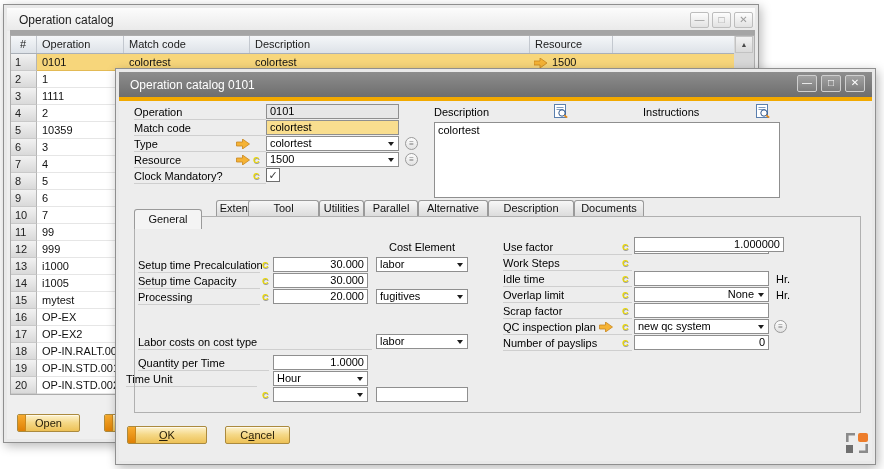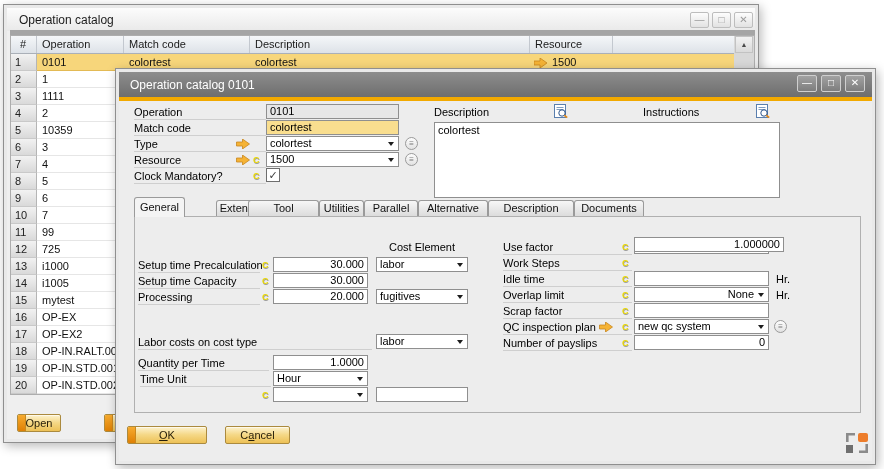--- a/index.html
+++ b/index.html
@@ -46,21 +46,21 @@
   .tc-op    { left:0;   width:87px; }
   .tc-match { left:87px;  width:126px; }
   .tc-desc  { left:213px; width:280px; }
   .tc-res   { left:493px; width:83px; padding-left:22px; }
   .rowarrow { position:absolute; left:497px; top:4px; width:13px; height:10px; }
   #vscroll { position:absolute; left:723px; top:0; width:20px; height:358px; background:#d8d8d8; }
   #vscroll .sbtn { position:absolute; left:1px; top:0; width:18px; height:17px;
                    background:linear-gradient(#f2f2f2,#dadada); border:1px solid #c2c2c2;
                    text-align:center; font-size:7px; line-height:16px; color:#4a4a4a; }
   #win1 .goldbtn { height:18px; }
-  #openbtn { left:13px; top:409px; width:44px; }
+  #openbtn { left:13px; top:409px; width:63px; }
   #partialbtn { left:100px; top:409px; width:40px; }
 
   
   .goldbtn { position:absolute; background:linear-gradient(#fdf3cf,#f5d887 48%,#edc156);
              border:1px solid #ab8a3e; border-radius:2px; text-align:center;
              font-size:11px; line-height:16px; color:#241c08; box-shadow:inset 0 1px 0 rgba(255,255,255,.6); }
   .goldbtn.default::before { content:""; position:absolute; left:0; top:0; bottom:0; width:7px;
              background:linear-gradient(#f7ab2f,#df8004); border-right:1px solid #c9881f;
              border-radius:1px 0 0 1px; }
 
@@ -220,21 +220,21 @@
             <div class="rnum">11</div>
             <div class="rdata">
               <div class="tcell tc-op">99</div>
               <div class="tcell tc-match"></div>
               <div class="tcell tc-desc"></div>
             </div>
           </div>
           <div class="trow">
             <div class="rnum">12</div>
             <div class="rdata">
-              <div class="tcell tc-op">725</div>
+              <div class="tcell tc-op">999</div>
               <div class="tcell tc-match"></div>
               <div class="tcell tc-desc"></div>
             </div>
           </div>
           <div class="trow">
             <div class="rnum">13</div>
             <div class="rdata">
               <div class="tcell tc-op">i1000</div>
               <div class="tcell tc-match"></div>
               <div class="tcell tc-desc"></div>
@@ -354,21 +354,21 @@
     <svg class="docicon" style="left:640px;top:35px" viewBox="0 0 14 14">
         <rect x="0.5" y="0.5" width="11" height="13" fill="#fff" stroke="#5a7fae"></rect>
         <line x1="2.5" y1="3.5" x2="9.5" y2="3.5" stroke="#7f9cc0"></line>
         <line x1="2.5" y1="5.5" x2="9.5" y2="5.5" stroke="#7f9cc0"></line>
         <circle cx="8" cy="9" r="3.2" fill="none" stroke="#2e568c"></circle>
         <line x1="10.3" y1="11.3" x2="13.2" y2="13.6" stroke="#E08A1E" stroke-width="1.8"></line>
       </svg>
     <div id="descarea">colortest</div>
 
     <div id="tabstrip">
-        <div class="tab active" style="left: 18px; width: 51px;">General</div>
+        <div class="tab active" style="left: 18px; width: 68px; margin-top: 12px;">General</div>
         <div class="tab" style="left: 78px; width: 54px; margin-left: 22px;">Extended</div>
         <div class="tab" style="left: 132px; width: 71px;">Tool</div>
         <div class="tab" style="left: 203px; width: 45px;">Utilities</div>
         <div class="tab" style="left: 248px; width: 54px;">Parallel</div>
         <div class="tab" style="left: 302px; width: 70px;">Alternative</div>
         <div class="tab" style="left: 372px; width: 86px;">Description</div>
         <div class="tab" style="left: 458px; width: 70px;">Documents</div>
       </div>
     <div id="tabpanel"></div>
 
@@ -388,21 +388,21 @@
     <div class="cmark" style="left:146px;top:222px">C</div>
     <div class="fld num" style="left:157px;top:220px;width:95px">20.000</div>
     <div class="fld dd" style="left:260px;top:220px;width:92px"><span>fugitives</span></div>
 
     <div class="lbl" style="left:22px;top:266px;width:234px">Labor costs on cost type</div>
     <div class="fld dd" style="left:260px;top:265px;width:92px"><span>labor</span></div>
 
     <div class="lbl" style="left:22px;top:287px;width:131px">Quantity per Time</div>
     <div class="fld num" style="left:157px;top:286px;width:95px">1.0000</div>
 
-    <div class="lbl" style="left:24px;top:303px;width:131px">Time Unit</div>
+    <div class="lbl" style="left:10px;top:303px;width:131px">Time Unit</div>
     <div class="fld dd" style="left:157px;top:302px;width:95px"><span>Hour</span></div>
 
     <div class="cmark" style="left:146px;top:320px">C</div>
     <div class="fld dd" style="left:157px;top:318px;width:95px"></div>
     <div class="fld" style="left:260px;top:318px;width:92px"></div>
 
     <div class="lbl" style="left:387px;top:171px;width:129px">Use factor</div>
     <div class="cmark" style="left:506px;top:172px">C</div>
     <div class="fld num" style="left:518px;top:170px;width:135px">2.000000</div>
 

